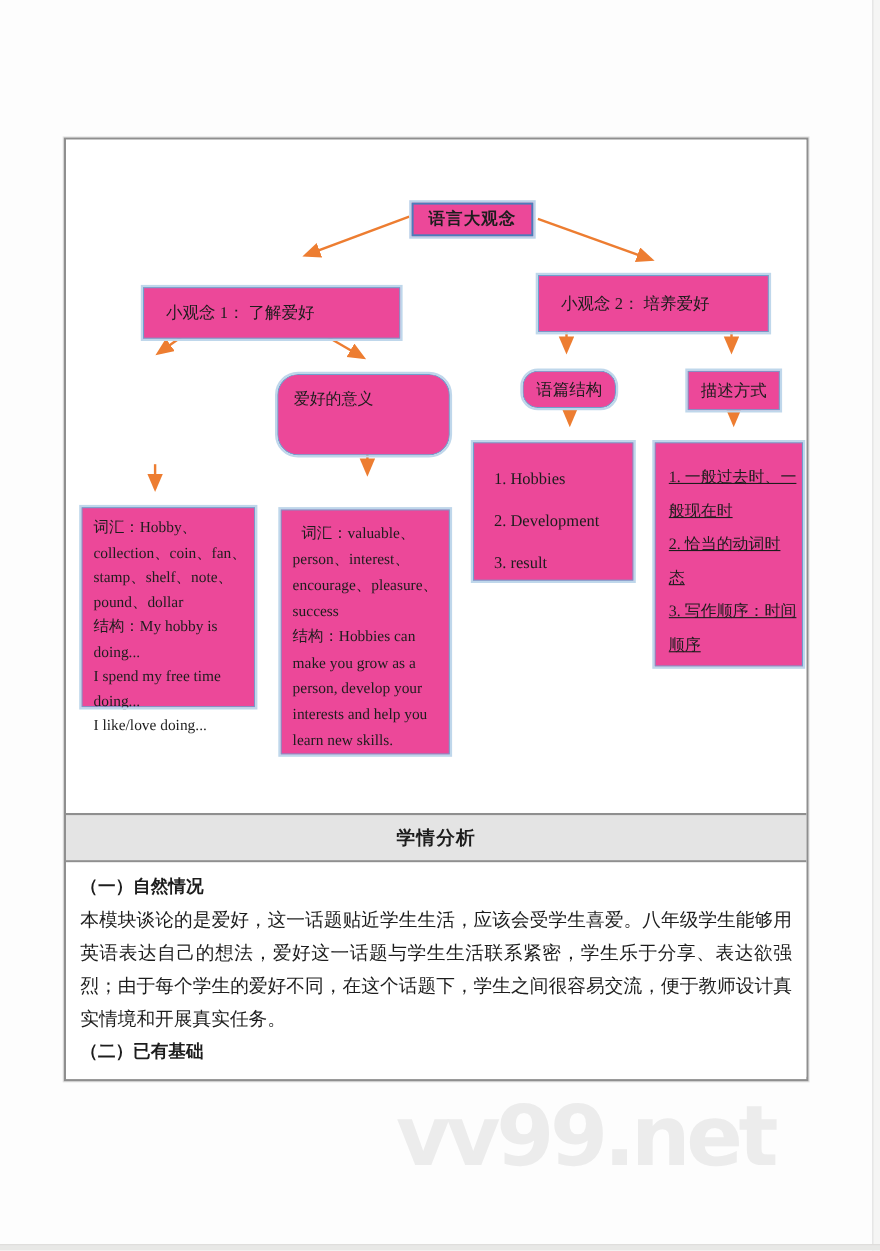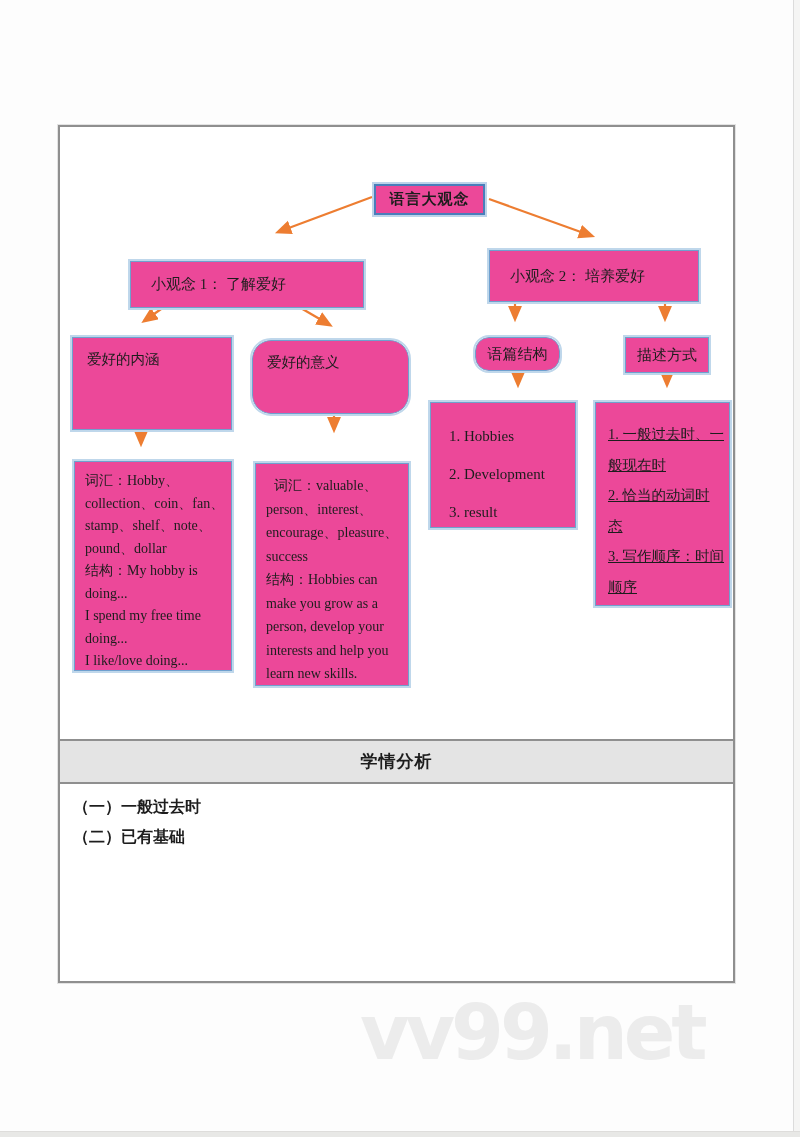--- a/index.html
+++ b/index.html
@@ -92,29 +92,28 @@
           <line x1="607" y1="236" x2="607" y2="258" marker-end="url(#ah)"></line>
         </g>
       </svg>
 
       <div class="dbox root-box" style="left:314px; top:45px; width:111px; height:31px;">语言大观念</div>
 
       <div class="dbox sub-box" style="left:70px; top:122px; width:234px; height:47px;">小观念 1：  了解爱好</div>
 
       <div class="dbox sub-box" style="left:429px; top:111px; width:210px; height:52px;">小观念 2：  培养爱好</div>
 
-      <div class="dbox label-top" style="left:12px; top:198px; width:160px; height:93px;">爱好的内涵</div>
 
       <div class="dbox label-top" style="left:192px; top:201px; width:157px; height:74px;border-radius:19px;">爱好的意义</div>
 
       <div class="dbox small-center" style="left:415px; top:198px; width:85px; height:34px;border-radius:14px;">语篇结构</div>
 
       <div class="dbox small-center" style="left:565px; top:198px; width:84px; height:36px;">描述方式</div>
 
-      <div class="dbox content-box1 pre" style="left:14px; top:322px; width:158px; height:210px;">词汇：Hobby、
+      <div class="dbox content-box1 pre" style="left:14px; top:322px; width:158px; height:182px;">词汇：Hobby、
 collection、coin、fan、
 stamp、shelf、note、
 pound、dollar
 结构：My hobby is
 doing...
 I spend my free time
 doing...
 I like/love doing...</div>
 
       <div class="dbox content-box2 pre" style="left:195px; top:324px; width:154px; height:223px;">词汇：valuable、
@@ -137,21 +136,22 @@
 态
 3. 写作顺序：时间
 顺序</div>
     </div>
 
     <div class="header-row">
       <span>学情分析</span>
     </div>
 
     <div class="text-row">
-      <div class="subhead">（一）一般过去时</div>
+      <div class="subhead">（一）自然情况</div>
+      <div class="para">本模块谈论的是爱好，这一话题贴近学生生活，应该会受学生喜爱。八年级学生能够用英语表达自己的想法，爱好这一话题与学生生活联系紧密，学生乐于分享、表达欲强烈；由于每个学生的爱好不同，在这个话题下，学生之间很容易交流，便于教师设计真实情境和开展真实任务。</div>
       <div class="subhead">（二）已有基础</div>
     </div>
 
   </div>
 
   <div class="watermark">vv99.net</div>
 
   <div class="right-edge-band"></div>
   <div class="right-edge-line"></div>
   <div class="bottom-bar"></div>

